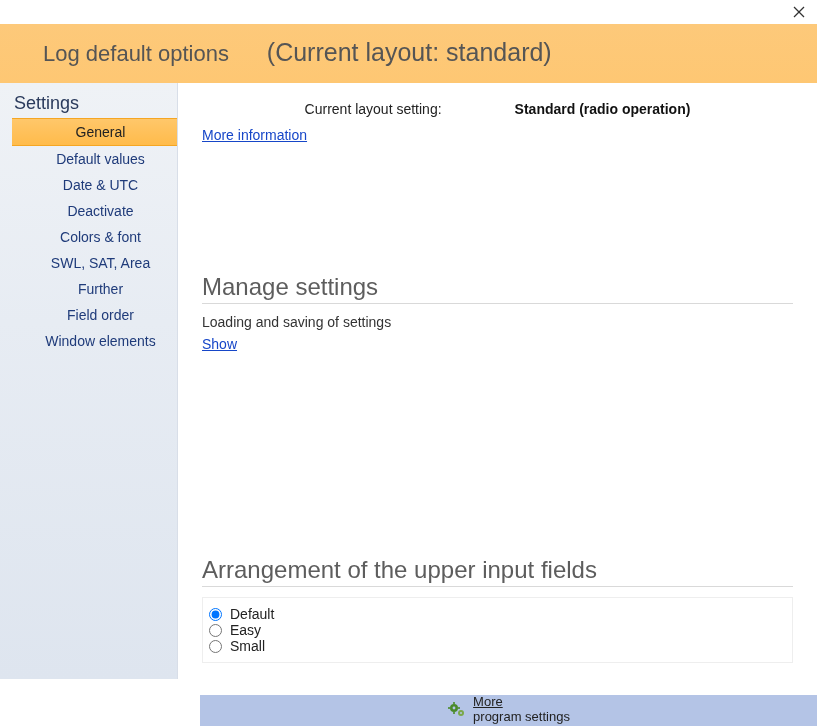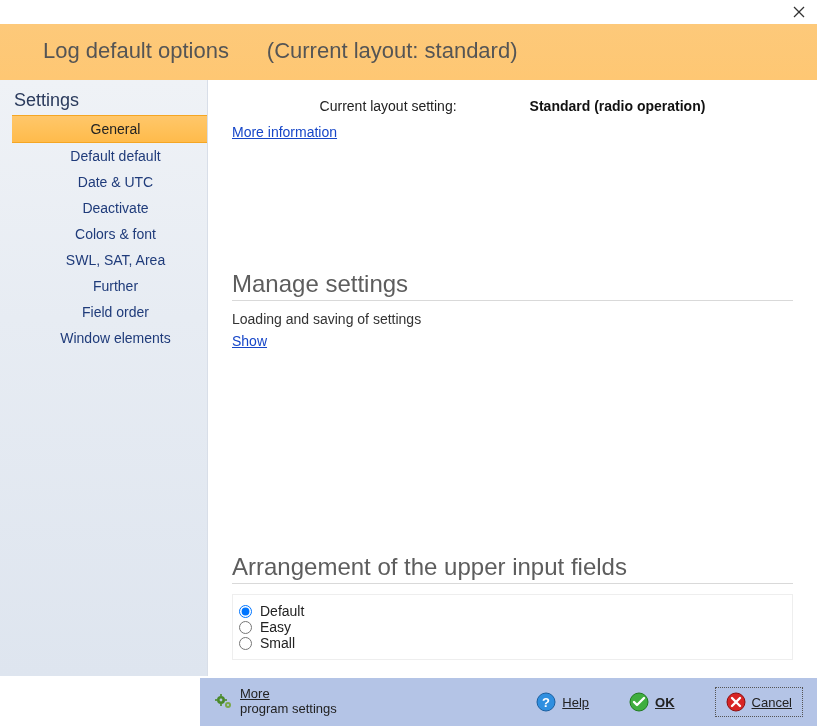--- a/index.html
+++ b/index.html
@@ -35,31 +35,31 @@
       color: #4d4d4d;
     }
     .header h1 {
       font-weight: 400;
       font-size: 22px;
       display: inline;
       color: #555;
       margin-left: 21px;
     }
     .header .subtitle {
-      font-size: 22px;
+      font-size: 25px;
       font-weight: 400;
       color: #555;
       margin-left: 34px;
     }
     .body {
       display: flex;
       height: calc(100% - 24px - 58px - 48px);
     }
     .sidebar {
-      width: 208px;
+      width: 178px;
       background: linear-gradient(to bottom, #eff2f6 0%, #e7ecf3 40%, #dee5ef 100%);
       padding-top: 6px;
       border-right: 1px solid #d8dee8;
     }
     .sidebar-title {
       font-size: 18px;
       color: #2a3a5c;
       padding: 4px 14px 4px 14px;
       font-weight: 400;
     }
@@ -119,26 +119,27 @@
       font-size: 14px;
       color: #222;
       cursor: default;
     }
     .radio-opt input { margin: 0 2px 0 0; }
     .footer {
       position: absolute;
       bottom: 0;
       left: 200px;
       right: 0;
-      height: 48px;
+      height: 31px;
       background: #b4c4e6;
       display: flex;
       align-items: center;
       padding: 0 14px;
-      gap: 40px;
+      gap: 28px;
+      flex-direction: column;
     }
     .footer .spacer { flex: 1; }
     .foot-item {
       display: flex;
       align-items: center;
       gap: 6px;
       font-size: 13px;
       color: #222;
       cursor: default;
     }
@@ -168,21 +169,21 @@
 
 <div class="header">
   <h1>Log default options</h1>
   <span class="subtitle">(Current layout: standard)</span>
 </div>
 
 <div class="body">
   <div class="sidebar">
     <div class="sidebar-title">Settings</div>
     <div class="sidebar-item selected"><span>General</span></div>
-    <div class="sidebar-item"><span>Default default</span></div>
+    <div class="sidebar-item"><span>Default values</span></div>
     <div class="sidebar-item"><span>Date &amp; UTC</span></div>
     <div class="sidebar-item"><span>Deactivate</span></div>
     <div class="sidebar-item"><span>Colors &amp; font</span></div>
     <div class="sidebar-item"><span>SWL, SAT, Area</span></div>
     <div class="sidebar-item"><span>Further</span></div>
     <div class="sidebar-item"><span>Field order</span></div>
     <div class="sidebar-item"><span>Window elements</span></div>
   </div>
 
   <div class="content">

